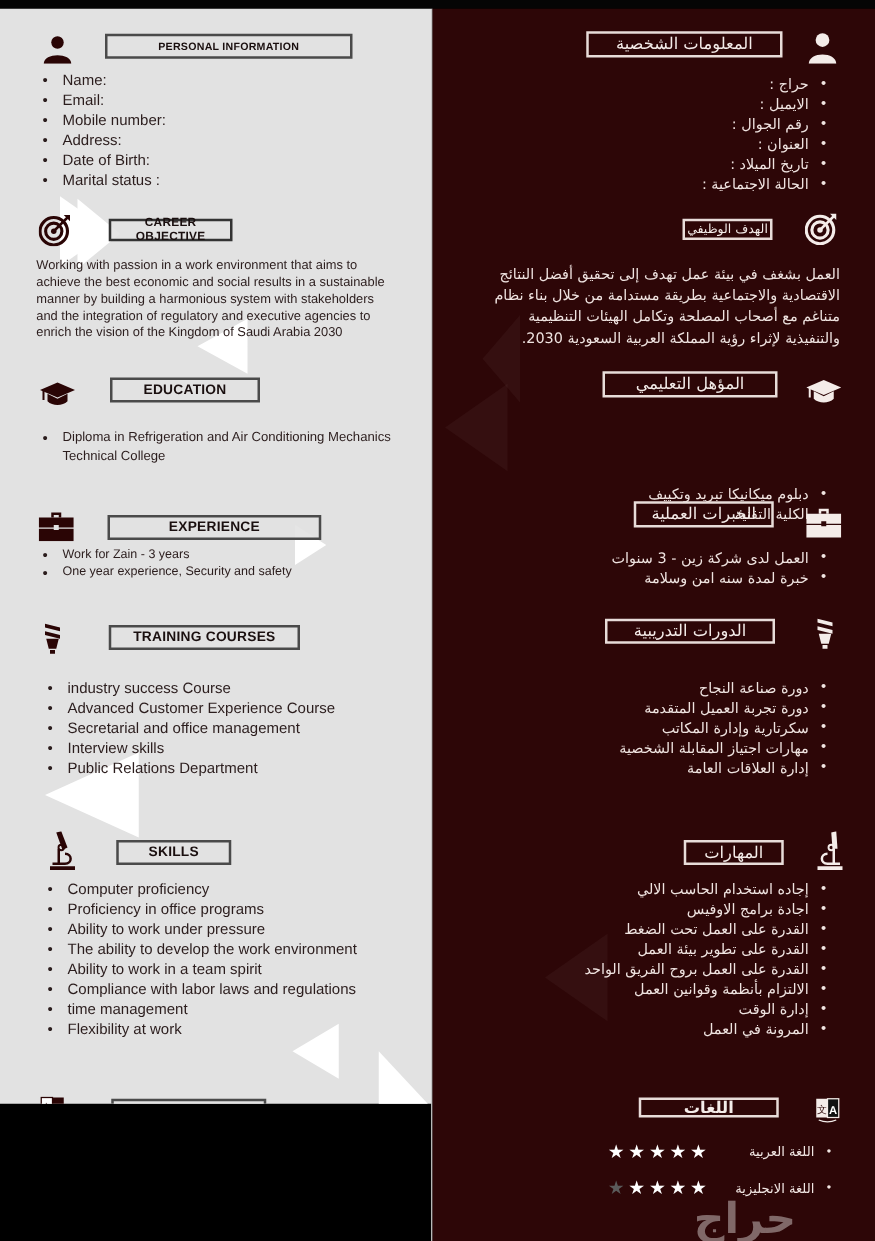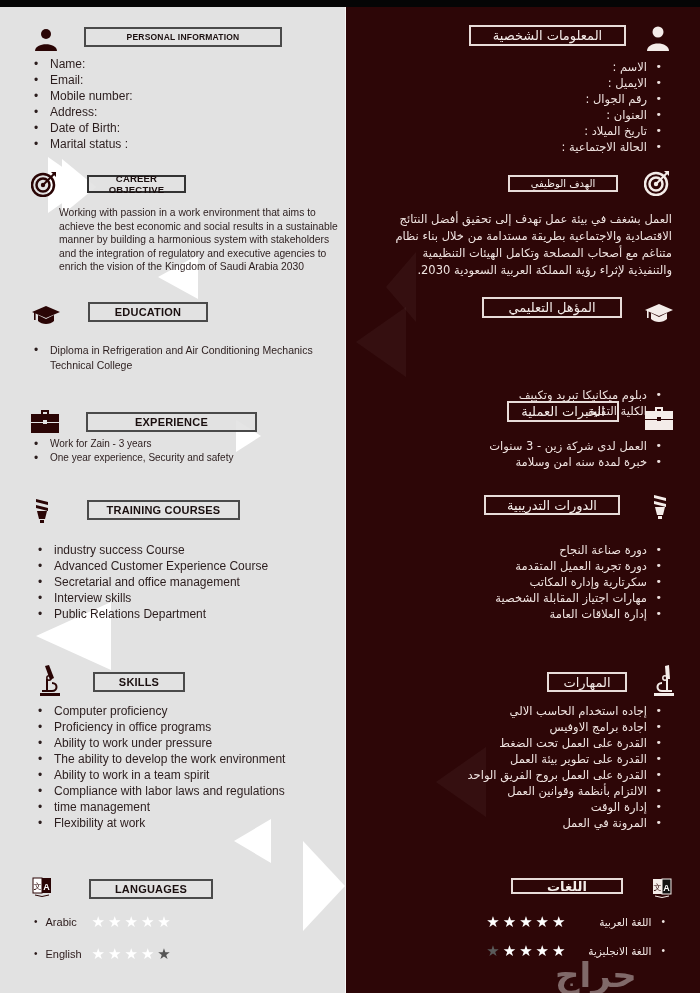--- a/index.html
+++ b/index.html
@@ -1,38 +1,38 @@
 <!DOCTYPE html>
 <html><head>
 <meta charset="utf-8">
 <style>
   * { box-sizing: border-box; margin: 0; padding: 0; }
   html, body { width: 700px; height: 993px; overflow: hidden; background: #000; }
   body { position: relative; font-family: "Liberation Sans", sans-serif; }
   .topbar { position: absolute; left: 0; top: 0; width: 700px; height: 7px; background: #050505; }
-  .left { position: absolute; left: 0; top: 7px; width: 345px; height: 986px; background: #e2e2e2; overflow: hidden; color: #2b1a1a; }
+  .left { position: absolute; left: 0; top: 7px; width: 345px; height: 876px; background: #e2e2e2; overflow: hidden; color: #2b1a1a; }
   .right { position: absolute; left: 346px; top: 7px; width: 354px; height: 986px; background: #2d0607; overflow: hidden; color: #f1e6e3; direction: rtl; }
   .sep { position: absolute; left: 345px; top: 7px; width: 1px; height: 986px; background: #f5f5f5; }
 
   
   .tri { position: absolute; width: 0; height: 0; }
   .tri-r { border-top: 28px solid transparent; border-bottom: 28px solid transparent; border-left: 40px solid #ffffff; }
   .tri-l { border-top: 28px solid transparent; border-bottom: 28px solid transparent; border-right: 40px solid #ffffff; }
   .tri-d { border-top: 35px solid transparent; border-bottom: 35px solid transparent; border-right: 50px solid rgba(255,255,255,0.04); }
   .hbox-l { position: absolute; border: 2px solid #4a4a4a; background: rgba(226,226,226,0.9); font-weight: bold; font-size: 11px; color: #1a0f0f; text-align: center; letter-spacing: 0.2px; display: flex; align-items: center; justify-content: center; }
   .hbox-r { position: absolute; border: 2px solid #e8dcd9; font-size: 13px; color: #f4ece9; text-align: center; display: flex; align-items: center; justify-content: center; font-family: "DejaVu Sans", sans-serif; }
 
   ul.l { position: absolute; list-style: none; font-size: 12px; line-height: 16px; color: #2b1d1d; }
   ul.l li { position: relative; padding-left: 20px; }
   ul.l li::before { content: "•"; position: absolute; left: 4px; top: 0; font-size: 12px; }
   ul.r { position: absolute; list-style: none; font-size: 11.5px; line-height: 16px; color: #efe3e0; font-family: "DejaVu Sans", sans-serif; }
   ul.r li { position: relative; padding-right: 18px; }
   ul.r li::before { content: "•"; position: absolute; right: 3px; top: 0; font-size: 11px; }
 
-  .para-l { position: absolute; font-size: 10.3px; line-height: 13.6px; color: #2b1d1d; margin-left: 30px; }
+  .para-l { position: absolute; font-size: 10.3px; line-height: 13.6px; color: #2b1d1d; }
   .para-r { position: absolute; font-size: 11.5px; line-height: 17px; color: #efe3e0; font-family: "DejaVu Sans", sans-serif; text-align: right; }
 
   .icon { position: absolute; display: block; }
   .stars { display: inline-flex; gap: 3px; vertical-align: middle; }
   .star { font-size: 15px; line-height: 15px; }
   .lang-row { position: absolute; font-size: 11.5px; display: flex; align-items: center; }
   .watermark { position: absolute; left: 555px; top: 955px; font-size: 34px; font-weight: bold; color: #8a7474; font-family: "DejaVu Sans", sans-serif; letter-spacing: -1px; opacity: 0.9; }
 </style>
 </head>
 <body>
@@ -177,36 +177,36 @@
   <div class="tri tri-d" style="left:10px; top:300px;"></div>
   <div class="tri tri-d" style="left:40px; top:245px; border-right-width:30px;"></div>
   <div class="tri tri-d" style="left:90px; top:740px;"></div>
 
   <svg class="icon" style="right:30px; top:18px;" width="24" height="26" viewBox="0 0 24 26">
     <circle cx="12" cy="7" r="5.5" fill="#f4ece9"></circle>
     <path d="M1 26 C1 16 23 16 23 26 Z" fill="#f4ece9"></path>
   </svg>
   <div class="hbox-r" style="right:74px; top:18px; width:157px; height:21px;">المعلومات الشخصية</div>
   <ul class="r" style="right:35px; top:52px;">
-    <li>الاسم :</li>
+    <li>حراج :</li>
     <li>الايميل :</li>
     <li>رقم الجوال :</li>
     <li>العنوان :</li>
     <li>تاريخ الميلاد :</li>
     <li>الحالة الاجتماعية :</li>
   </ul>
 
   <svg class="icon" style="right:30px; top:163px;" width="26" height="26" viewBox="0 0 26 26">
     <circle cx="12" cy="14" r="11" fill="none" stroke="#f4ece9" stroke-width="2.5"></circle>
     <circle cx="12" cy="14" r="6.5" fill="none" stroke="#f4ece9" stroke-width="2.5"></circle>
     <circle cx="12" cy="14" r="2.2" fill="#f4ece9"></circle>
     <line x1="12" y1="14" x2="23" y2="3" stroke="#f4ece9" stroke-width="2"></line>
     <path d="M20 1 L25 1 L25 6 Z" fill="#f4ece9"></path>
   </svg>
-  <div class="hbox-r" style="right:82px; top:168px; width:110px; height:17px; font-size:10px;">الهدف الوظيفي</div>
+  <div class="hbox-r" style="right:82px; top:168px; width:72px; height:17px; font-size:10px;">الهدف الوظيفي</div>
   <div class="para-r" style="right:28px; top:204px; width:320px;">
     <div>العمل بشغف في بيئة عمل تهدف إلى تحقيق أفضل النتائج</div>
     <div>الاقتصادية والاجتماعية بطريقة مستدامة من خلال بناء نظام</div>
     <div>متناغم مع أصحاب المصلحة وتكامل الهيئات التنظيمية</div>
     <div>والتنفيذية لإثراء رؤية المملكة العربية السعودية 2030.</div>
   </div>
 
   <svg class="icon" style="right:27px; top:296px;" width="28" height="20" viewBox="0 0 28 20">
     <path d="M14 1 L28 7 L14 13 L0 7 Z" fill="#f4ece9"></path>
     <path d="M6 10 L6 16 C10 20 18 20 22 16 L22 10 L14 14 Z" fill="#f4ece9"></path>

